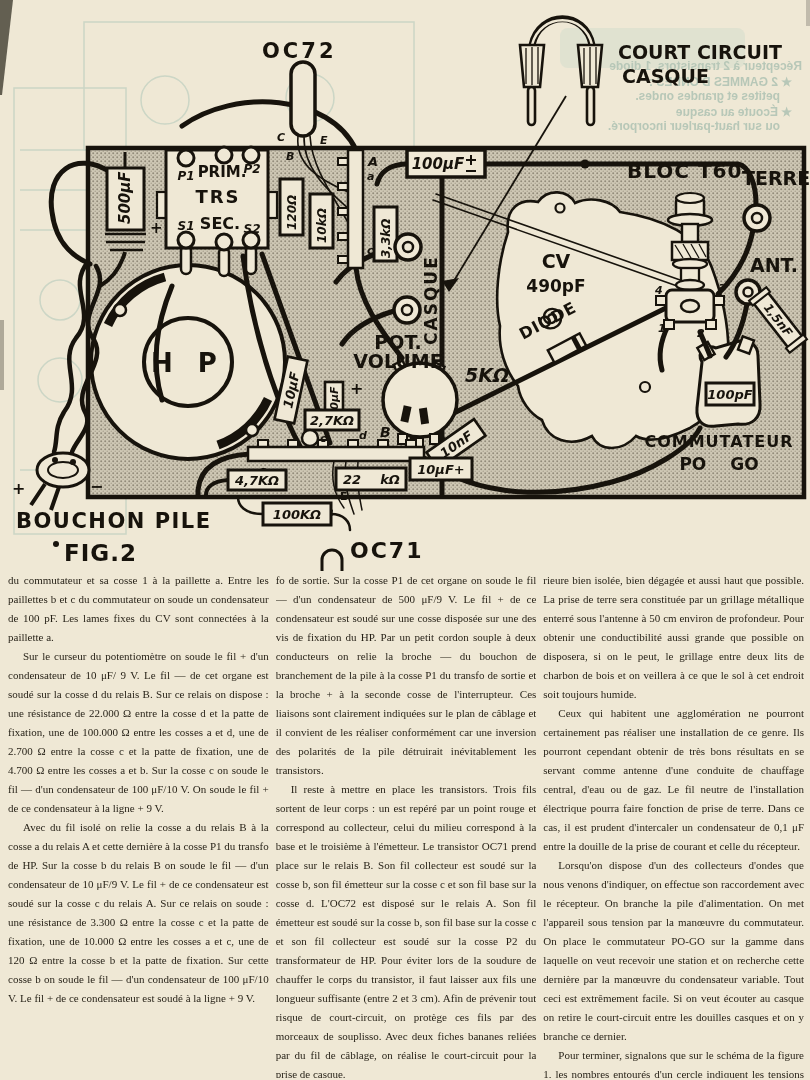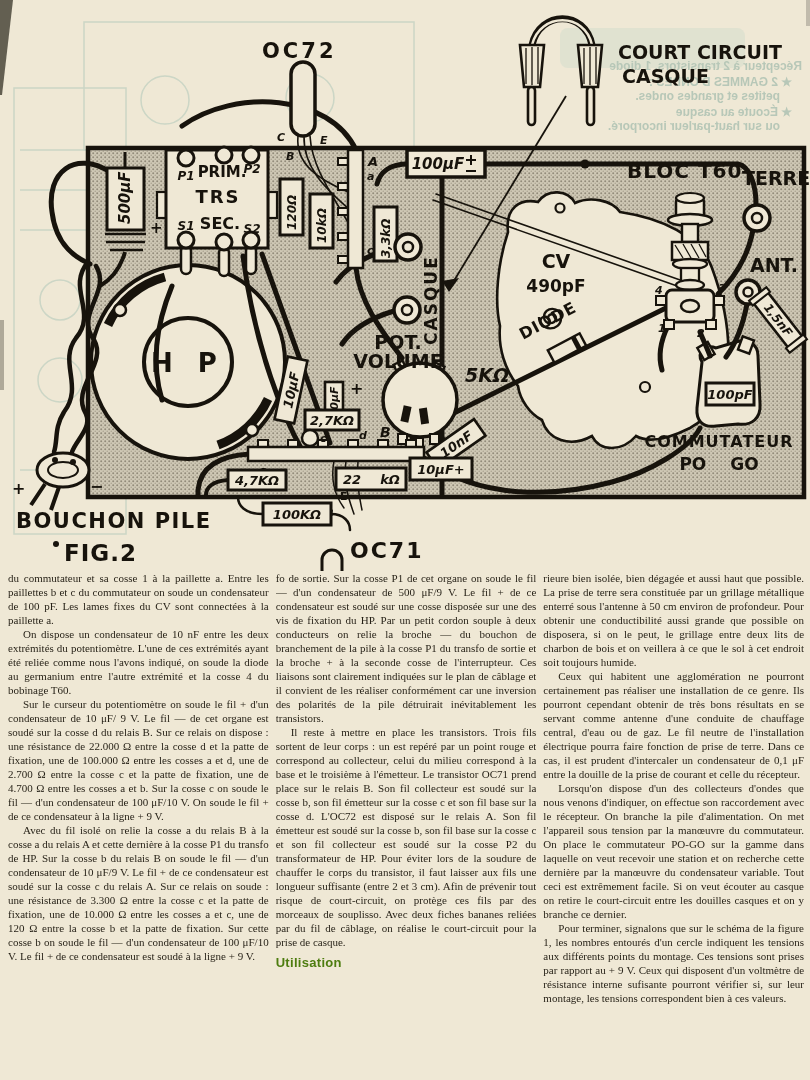--- a/index.html
+++ b/index.html
@@ -5,21 +5,21 @@
   html,body{margin:0;padding:0;background:#8a8578;}
   .page{position:relative;width:810px;height:1080px;background:#efe8d5;overflow:hidden;
         font-family:"Liberation Serif",serif;color:#211c13;}
   svg text{user-select:none;}
   .dlab{font-family:"DejaVu Sans",sans-serif;font-weight:bold;fill:#17130c;}
   .dval{font-family:"DejaVu Sans",sans-serif;font-weight:bold;font-style:italic;fill:#17130c;}
   .dsm{font-family:"DejaVu Sans",sans-serif;font-weight:bold;font-style:italic;fill:#17130c;}
   .ghostt{font-family:"Liberation Sans",sans-serif;font-weight:bold;fill:#7fa79a;}
   .columns{position:absolute;left:8px;top:571px;width:796px;bottom:2px;display:flex;gap:7px;}
   .col{flex:1 1 0;overflow:hidden;}
-  .col p{margin:0;font-size:11px;line-height:14px;text-align:justify;color:#241f15;}
+  .col p{margin:0;font-size:11px;line-height:19px;text-align:justify;color:#241f15;}
   .col p.ind{text-indent:15px;}
   .col h3{margin:6px 0 5px 0;font-family:"Liberation Sans",sans-serif;font-weight:bold;
           font-size:13px;text-align:left;letter-spacing:.3px;color:#4d7c0f;}
 </style>
 </head>
 <body>
 
 <div class="page">
 
 <svg width="810" height="571" viewBox="0 0 810 571">
@@ -374,21 +374,20 @@
 
   <text class="dlab" x="16" y="528" font-size="21" letter-spacing="1.5">BOUCHON PILE</text>
   <text class="dlab" x="64" y="561" font-size="23" letter-spacing="1">FIG.2</text>
   <circle cx="56" cy="544" r="3" fill="#17130c"></circle>
 </svg>
 
 
 <div class="columns">
   <div class="col">
     <p class="noind">du commutateur et sa cosse 1 à la paillette a. Entre les paillettes b et c du commutateur on soude un condensateur de 100 pF. Les lames fixes du CV sont connectées à la paillette a.</p>
-    <p class="ind">On dispose un condensateur de 10 nF entre les deux extrémités du potentiomètre. L'une de ces extrémités ayant été reliée comme nous l'avons indiqué, on soude la diode au germanium entre l'autre extrémité et la cosse 4 du bobinage T60.</p>
     <p class="ind">Sur le curseur du potentiomètre on soude le fil + d'un condensateur de 10 μF/ 9 V. Le fil — de cet organe est soudé sur la cosse d du relais B. Sur ce relais on dispose : une résistance de 22.000 Ω entre la cosse d et la patte de fixation, une de 100.000 Ω entre les cosses a et d, une de 2.700 Ω entre la cosse c et la patte de fixation, une de 4.700 Ω entre les cosses a et b. Sur la cosse c on soude le fil — d'un condensateur de 100 μF/10 V. On soude le fil + de ce condensateur à la ligne + 9 V.</p>
     <p class="ind">Avec du fil isolé on relie la cosse a du relais B à la cosse a du relais A et cette dernière à la cosse P1 du transfo de HP. Sur la cosse b du relais B on soude le fil — d'un condensateur de 10 μF/9 V. Le fil + de ce condensateur est soudé sur la cosse c du relais A. Sur ce relais on soude : une résistance de 3.300 Ω entre la cosse c et la patte de fixation, une de 10.000 Ω entre les cosses a et c, une de 120 Ω entre la cosse b et la patte de fixation. Sur cette cosse b on soude le fil — d'un condensateur de 100 μF/10 V. Le fil + de ce condensateur est soudé à la ligne + 9 V.</p>
   </div>
   <div class="col">
     <p class="noind">fo de sortie. Sur la cosse P1 de cet organe on soude le fil — d'un condensateur de 500 μF/9 V. Le fil + de ce condensateur est soudé sur une cosse disposée sur une des vis de fixation du HP. Par un petit cordon souple à deux conducteurs on relie la broche — du bouchon de branchement de la pile à la cosse P1 du transfo de sortie et la broche + à la seconde cosse de l'interrupteur. Ces liaisons sont clairement indiquées sur le plan de câblage et il convient de les réaliser conformément car une inversion des polarités de la pile détruirait inévitablement les transistors.</p>
     <p class="ind">Il reste à mettre en place les transistors. Trois fils sortent de leur corps : un est repéré par un point rouge et correspond au collecteur, celui du milieu correspond à la base et le troisième à l'émetteur. Le transistor OC71 prend place sur le relais B. Son fil collecteur est soudé sur la cosse b, son fil émetteur sur la cosse c et son fil base sur la cosse d. L'OC72 est disposé sur le relais A. Son fil émetteur est soudé sur la cosse b, son fil base sur la cosse c et son fil collecteur est soudé sur la cosse P2 du transformateur de HP. Pour éviter lors de la soudure de chauffer le corps du transistor, il faut laisser aux fils une longueur suffisante (entre 2 et 3 cm). Afin de prévenir tout risque de court-circuit, on protège ces fils par des morceaux de souplisso. Avec deux fiches bananes reliées par du fil de câblage, on réalise le court-circuit pour la prise de casque.</p>
     <h3>Utilisation</h3>
   </div>
   <div class="col">
     <p class="noind">rieure bien isolée, bien dégagée et aussi haut que possible. La prise de terre sera constituée par un grillage métallique enterré sous l'antenne à 50 cm environ de profondeur. Pour obtenir une conductibilité aussi grande que possible on disposera, si on le peut, le grillage entre deux lits de charbon de bois et on veillera à ce que le sol à cet endroit soit toujours humide.</p>

